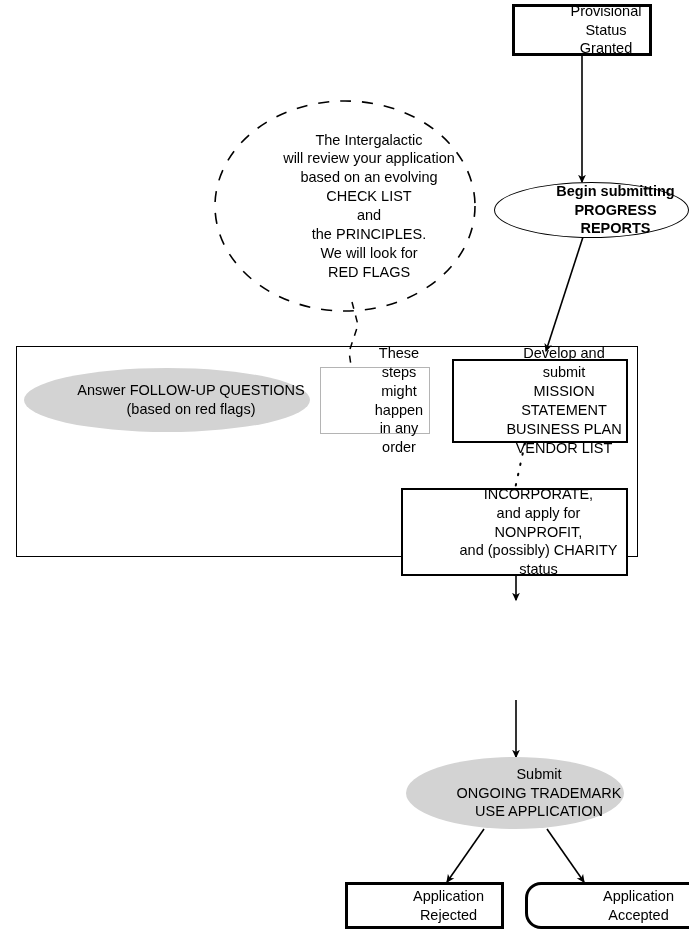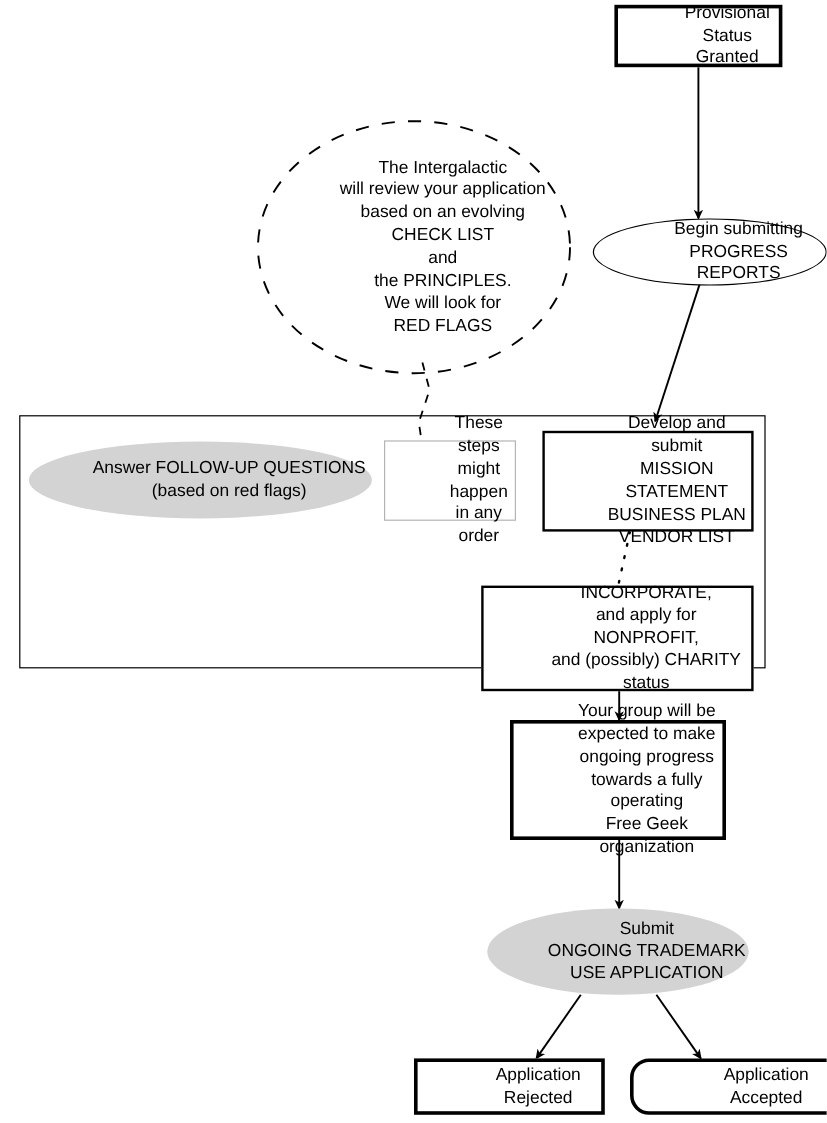--- a/index.html
+++ b/index.html
@@ -44,20 +44,21 @@
     background: #ffffff;
   }
   .box-med {
     border: 2px solid #000000;
     background: #ffffff;
   }
   .ellipse-plain {
     border: 1px solid #000000;
     border-radius: 50%;
     background: #ffffff;
+    font-weight: bold;
   }
   .ellipse-gray {
     border-radius: 50%;
     background: #d3d3d3;
   }
   .group-box {
     border: 1px solid #000000;
     background: transparent;
   }
   .node span.txt {
@@ -156,27 +157,20 @@
 might happen
 in any order</span>
   </div>
 
   <div class="node box-med fs14" style="left:401px; top:488px; width:227px; height:88px;">
     <span class="txt" style="white-space:pre-line;">INCORPORATE,
 and apply for NONPROFIT,
 and (possibly) CHARITY status</span>
   </div>
 
-  <div class="node box-thick fs14" style="left:425px; top:600px; width:180px; height:100px;">
-    <span class="txt" style="white-space:pre-line;">Your group will be
-expected to make
-ongoing progress
-towards a fully operating
-Free Geek organization</span>
-  </div>
 
   <div class="node ellipse-gray fs14" style="left:406px; top:757px; width:218px; height:72px;">
     <span class="txt" style="white-space:pre-line;">Submit
 ONGOING TRADEMARK
 USE APPLICATION</span>
   </div>
 
   <div class="node box-thick fs14" style="left:345px; top:882px; width:159px; height:47px;">
     <span class="txt" style="white-space:pre-line;">Application Rejected</span>
   </div>

